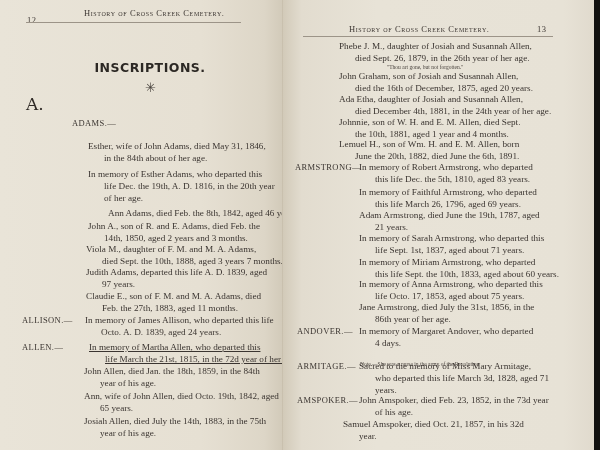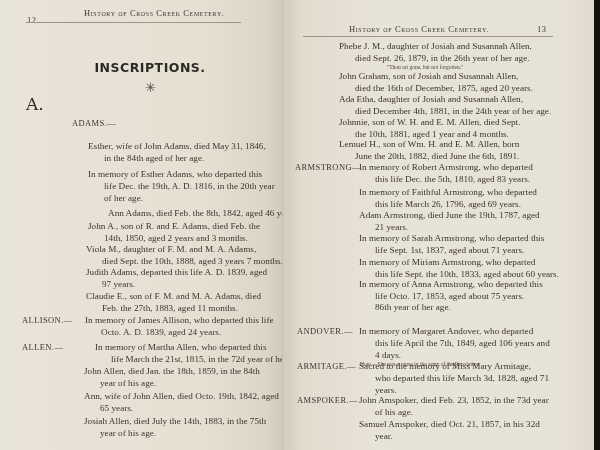--- a/index.html
+++ b/index.html
@@ -57,21 +57,21 @@
   <span class="header" style="left:27px;top:8px;margin-top:7px;">12</span>
   <span class="header" style="left:84px;top:8px;">History of Cross Creek Cemetery.</span>
   <div class="rule" style="left:26px;top:22px;width:215px;"></div>
   <div class="title">INSCRIPTIONS.</div>
   <div class="star">✳</div>
   <div class="letter">A.</div>
 
   <span class="surname" style="left:36px;top:118px;margin-left:36px;">ADAMS.—</span>
   <div class="entry" style="left:88px;top:140px;">
     <span class="l1">Esther, wife of John Adams, died May 31, 1846,</span>
-    <span class="l2">in the 84th aged of her age.</span>
+    <span class="l2">in the 84th about of her age.</span>
   </div>
   <div class="entry" style="left:88px;top:168px;">
     <span class="l1">In memory of Esther Adams, who departed this</span>
     <span class="l2">life Dec. the 19th, A. D. 1816, in the 20th year</span>
     <span class="l2">of her age.</span>
   </div>
   <div class="entry" style="left:88px;top:207px;margin-left:20px;">
     <span class="l1">Ann Adams, died Feb. the 8th, 1842, aged 46 years.</span>
   </div>
   <div class="entry" style="left:88px;top:220px;">
@@ -91,21 +91,21 @@
     <span class="l2">Feb. the 27th, 1883, aged 11 months.</span>
   </div>
 
   <span class="surname" style="left:22px;top:315px;">ALLISON.—</span>
   <div class="entry" style="left:85px;top:314px;">
     <span class="l1">In memory of James Allison, who departed this life</span>
     <span class="l2">Octo. A. D. 1839, aged 24 years.</span>
   </div>
 
   <span class="surname" style="left:22px;top:342px;">ALLEN.—</span>
-  <div class="entry" style="left:95px;top:341px;">
+  <div class="entry" style="left:89px;top:341px;text-decoration:underline;">
     <span class="l1">In memory of Martha Allen, who departed this</span>
     <span class="l2">life March the 21st, 1815, in the 72d year of her age.</span>
   </div>
   <div class="entry" style="left:84px;top:365px;">
     <span class="l1">John Allen, died Jan. the 18th, 1859, in the 84th</span>
     <span class="l2">year of his age.</span>
   </div>
   <div class="entry" style="left:84px;top:390px;">
     <span class="l1">Ann, wife of John Allen, died Octo. 19th, 1842, aged</span>
     <span class="l2">65 years.</span>
@@ -162,42 +162,42 @@
   </div>
   <div class="entry" style="left:76px;top:256px;">
     <span class="l1">In memory of Miriam Armstrong, who departed</span>
     <span class="l2">this life Sept. the 10th, 1833, aged about 60 years.</span>
   </div>
   <div class="entry" style="left:76px;top:278px;">
     <span class="l1">In memory of Anna Armstrong, who departed this</span>
     <span class="l2">life Octo. 17, 1853, aged about 75 years.</span>
   </div>
   <div class="entry" style="left:76px;top:301px;">
+    <span class="l1">Jane Armstrong, died July the 31st, 1856, in the</span>
     <span class="l2">86th year of her age.</span>
   </div>
 
   <span class="surname" style="left:14px;top:326px;text-align:right;">ANDOVER.—</span>
   <div class="entry" style="left:76px;top:325px;">
     <span class="l1">In memory of Margaret Andover, who departed</span>
-    <span class="l2">this life April the 7th, 1849, aged 106 years and</span>
     <span class="l2">4 days.</span>
   </div>
   <span class="quote" style="left:77px;top:361px;">Note.—She was a nurse in the army of the Revolution</span>
 
   <span class="surname" style="left:14px;top:361px;">ARMITAGE.—</span>
   <div class="entry" style="left:76px;top:360px;">
     <span class="l1">Sacred to the memory of Miss Mary Armitage,</span>
     <span class="l2">who departed this life March 3d, 1828, aged 71</span>
     <span class="l2">years.</span>
   </div>
 
   <span class="surname" style="left:14px;top:395px;">AMSPOKER.—</span>
   <div class="entry" style="left:76px;top:394px;">
     <span class="l1">John Amspoker, died Feb. 23, 1852, in the 73d year</span>
     <span class="l2">of his age.</span>
   </div>
-  <div class="entry" style="left:76px;top:418px;">
+  <div class="entry" style="left:60px;top:418px;">
     <span class="l1">Samuel Amspoker, died Oct. 21, 1857, in his 32d</span>
     <span class="l2">year.</span>
   </div>
 </div>
 
 <div class="edge-right"></div>
 
 </body></html>

